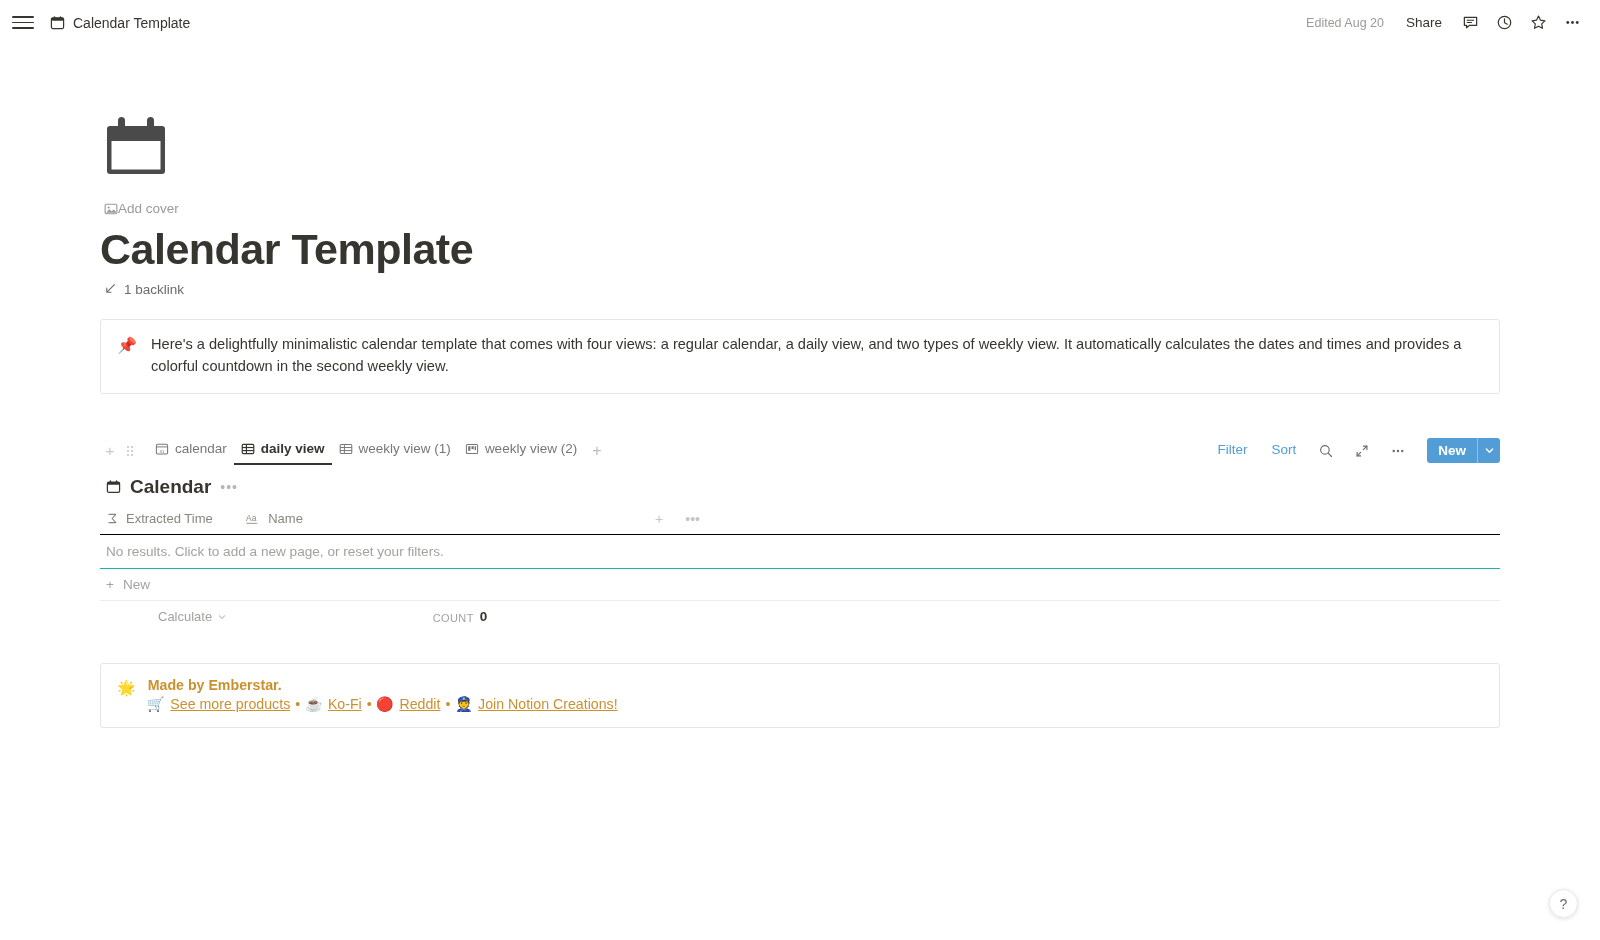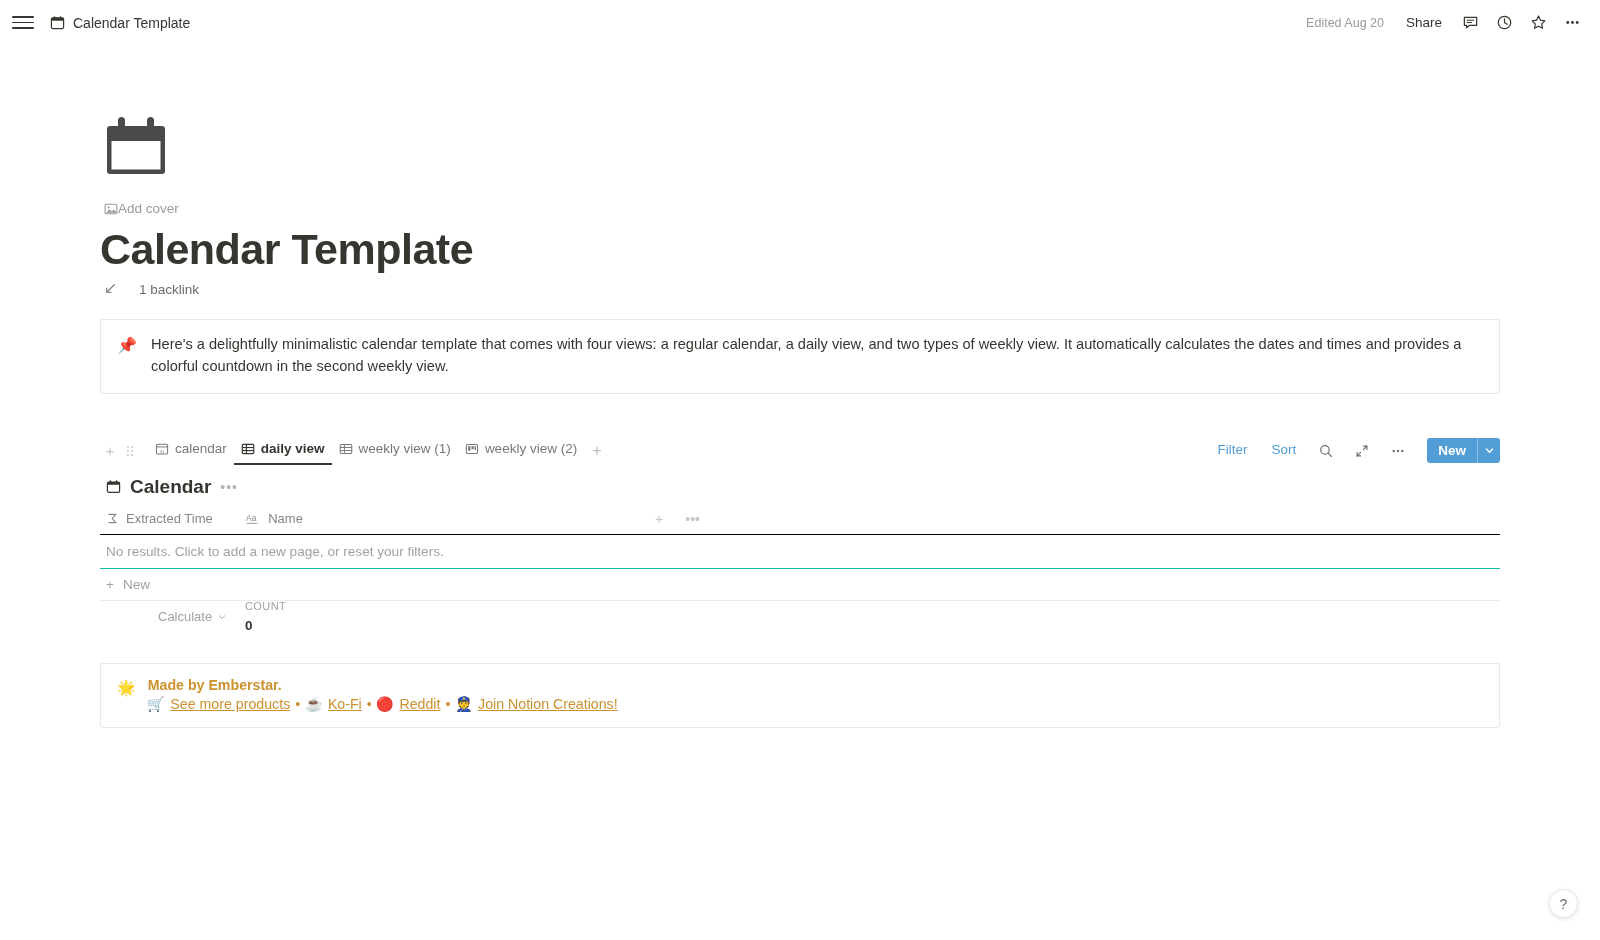--- a/index.html
+++ b/index.html
@@ -87,21 +87,21 @@
     font-size: 43px;
     font-weight: bold;
     letter-spacing: -0.5px;
     line-height: 1.15;
     color: #37352f;
     margin-left: 0px;
     margin-bottom: 8px;
   }
   .backlink {
     display: inline-flex;
-    gap: 22px;
+    gap: 7px;
     font-size: 13.5px;
     color: #6b6b69;
     cursor: pointer;
     margin-left: 4px;
     margin-bottom: 22px;
   }
 
   
   .callout {
     border: 1px solid #e6e6e4;
@@ -275,24 +275,23 @@
   }
   .calc-cell {
     width: 145px;
     padding-left: 58px;
     display: flex; align-items: center; gap: 5px;
     cursor: pointer;
     text-align: right;
   }
   .count-cell {
     width: 430px;
-    display: flex; align-items: flex-start; justify-content: center;
+    display: flex; align-items: flex-end; justify-content: center;
     gap: 6px;
     cursor: pointer;
-    flex-direction: column;
   }
   .count-label { font-size: 11px; letter-spacing: 0.4px; color: #a3a29f; text-transform: uppercase; }
   .count-val { font-size: 13.5px; color: #37352f; font-weight: bold; }
 
   
   .footer-callout {
     border: 1px solid #e6e6e4;
     border-radius: 3px;
     padding: 13px 16px 15px 16px;
     display: flex;

